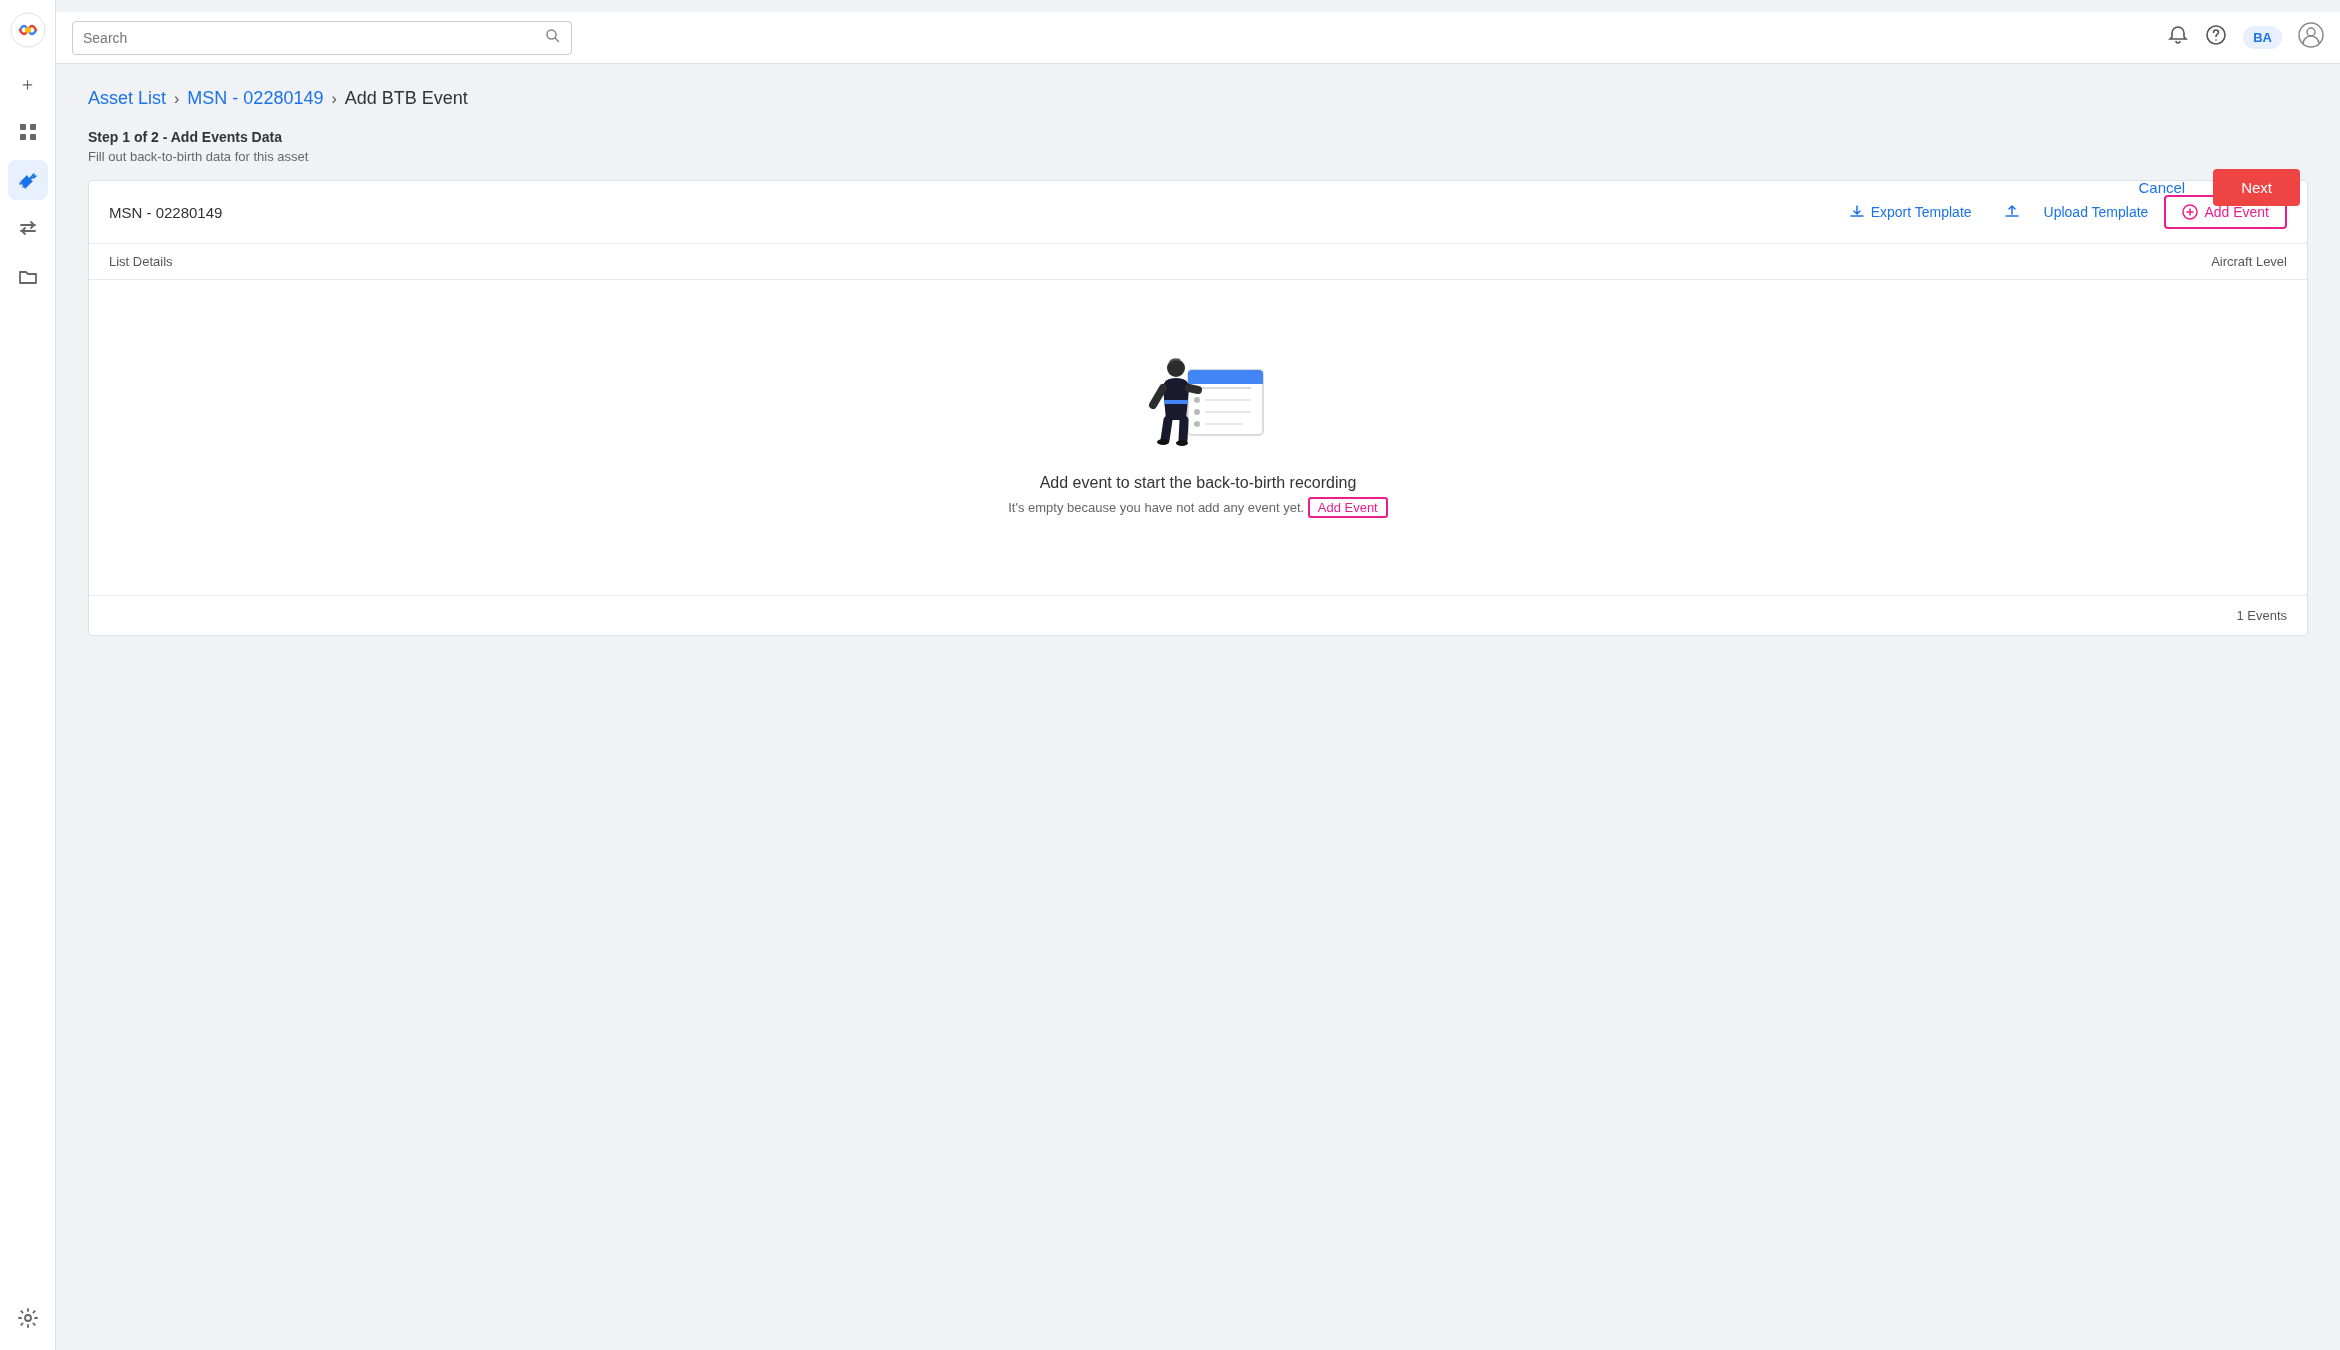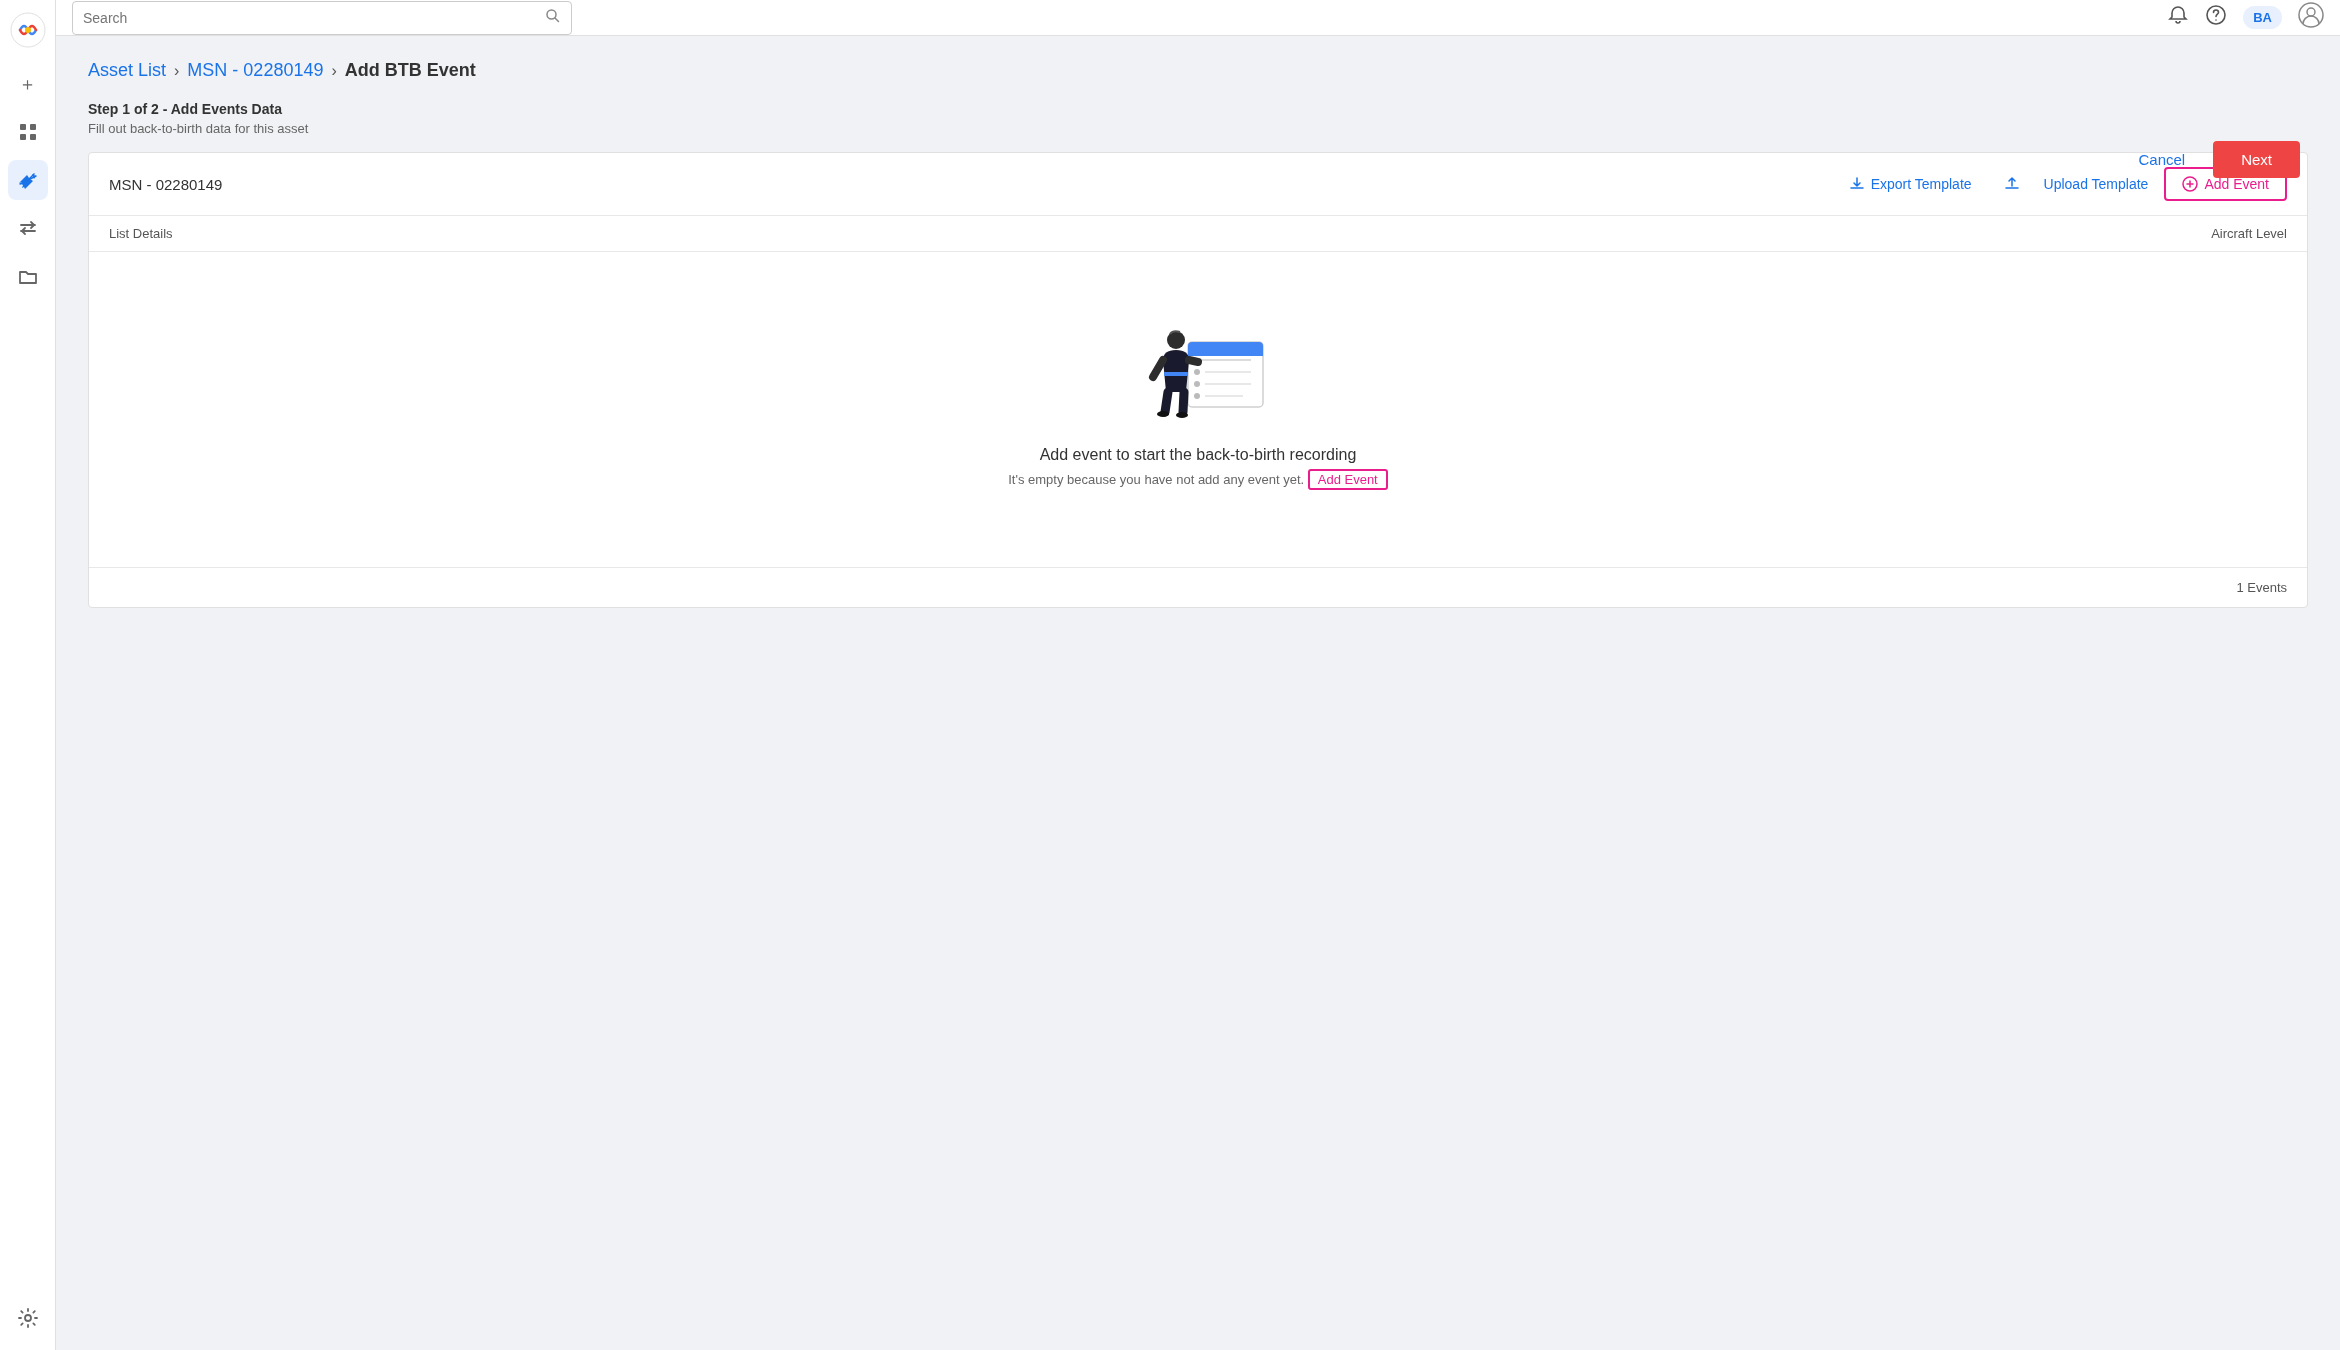--- a/index.html
+++ b/index.html
@@ -42,25 +42,26 @@
     .main-area {
       flex: 1;
       display: flex;
       flex-direction: column;
       overflow: hidden;
     }
 
     
     .topbar {
       background: #fff;
-      height: 36px;
+      height: 52px;
       display: flex;
       align-items: center;
       padding: 0 16px;
       border-bottom: 1px solid #e0e0e0;
+      margin-top: 12px;
     }
     .search-box {
       flex: 1;
       max-width: 500px;
       display: flex;
       align-items: center;
       border: 1px solid #ccc;
       border-radius: 4px;
       padding: 6px 10px;
       background: #fff;
@@ -123,21 +124,21 @@
       cursor: pointer;
       text-decoration: none;
     }
     .breadcrumb-separator {
       color: #555;
       font-size: 16px;
     }
     .breadcrumb-current {
       color: #333;
       font-size: 18px;
-      font-weight: 700;
+      font-weight: 400;
     }
 
     
     .header-row {
       display: flex;
       align-items: flex-start;
       justify-content: space-between;
       margin-bottom: 16px;
     }
     .step-info {}

